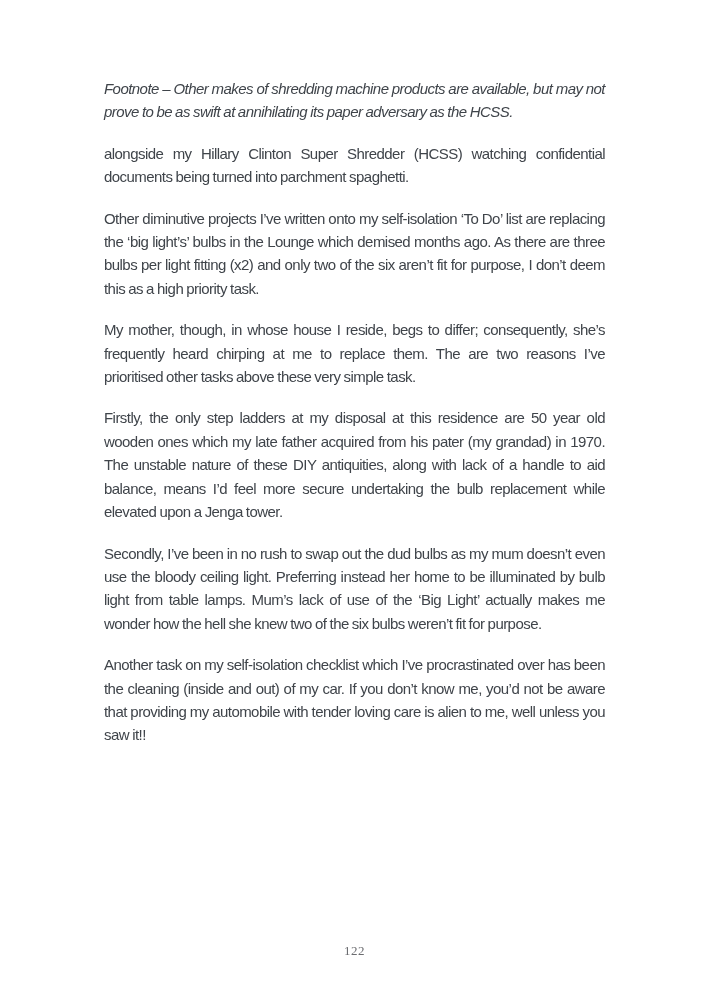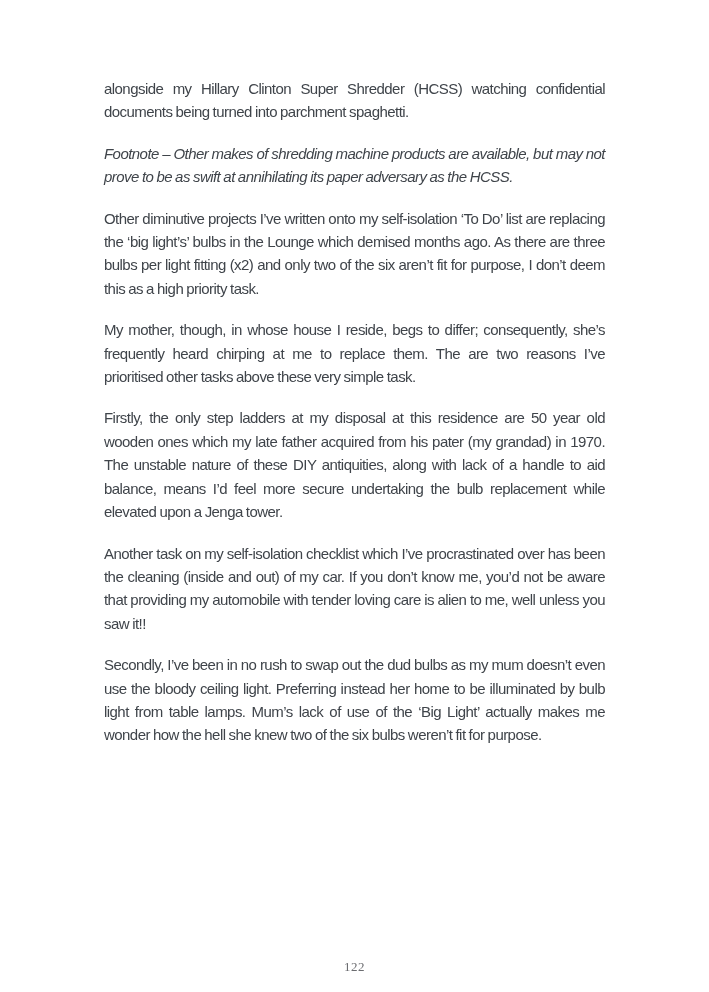--- a/index.html
+++ b/index.html
@@ -36,39 +36,38 @@
   }
   .para.italic {
     font-style: italic;
   }
   .page-footer {
     position: absolute;
     left: 0;
     right: 0;
     top: 941px;
     text-align: center;
-    margin-top: 16px;
   }
   .page-number {
     font-family: "Liberation Serif", serif;
     font-size: 13px;
     color: #6b6c70;
     letter-spacing: 0.5px;
   }
 </style>
 </head>
 <body>
 
 <div class="page">
   <div class="content">
+    <p class="para italic">Footnote – Other makes of shredding machine products are available, but may not prove to be as swift at annihilating its paper adversary as the HCSS.</p>
     <p class="para">alongside my Hillary Clinton Super Shredder (HCSS) watching confidential documents being turned into parchment spaghetti.</p>
-    <p class="para italic">Footnote – Other makes of shredding machine products are available, but may not prove to be as swift at annihilating its paper adversary as the HCSS.</p>
     <p class="para">Other diminutive projects I’ve written onto my self-isolation ‘To Do’ list are replacing the ‘big light’s’ bulbs in the Lounge which demised months ago. As there are three bulbs per light fitting (x2) and only two of the six aren’t fit for purpose, I don’t deem this as a high priority task.</p>
     <p class="para">My mother, though, in whose house I reside, begs to differ; consequently, she’s frequently heard chirping at me to replace them. The are two reasons I’ve prioritised other tasks above these very simple task.</p>
     <p class="para">Firstly, the only step ladders at my disposal at this residence are 50 year old wooden ones which my late father acquired from his pater (my grandad) in 1970. The unstable nature of these DIY antiquities, along with lack of a handle to aid balance, means I’d feel more secure undertaking the bulb replacement while elevated upon a Jenga tower.</p>
+    <p class="para">Secondly, I’ve been in no rush to swap out the dud bulbs as my mum doesn’t even use the bloody ceiling light. Preferring instead her home to be illuminated by bulb light from table lamps. Mum’s lack of use of the ‘Big Light’ actually makes me wonder how the hell she knew two of the six bulbs weren’t fit for purpose.</p>
     <p class="para">Another task on my self-isolation checklist which I’ve procrastinated over has been the cleaning (inside and out) of my car. If you don’t know me, you’d not be aware that providing my automobile with tender loving care is alien to me, well unless you saw it!!</p>
-    <p class="para">Secondly, I’ve been in no rush to swap out the dud bulbs as my mum doesn’t even use the bloody ceiling light. Preferring instead her home to be illuminated by bulb light from table lamps. Mum’s lack of use of the ‘Big Light’ actually makes me wonder how the hell she knew two of the six bulbs weren’t fit for purpose.</p>
   </div>
 
   <div class="page-footer">
     <span class="page-number">122</span>
   </div>
 </div>
 
 </body></html>

